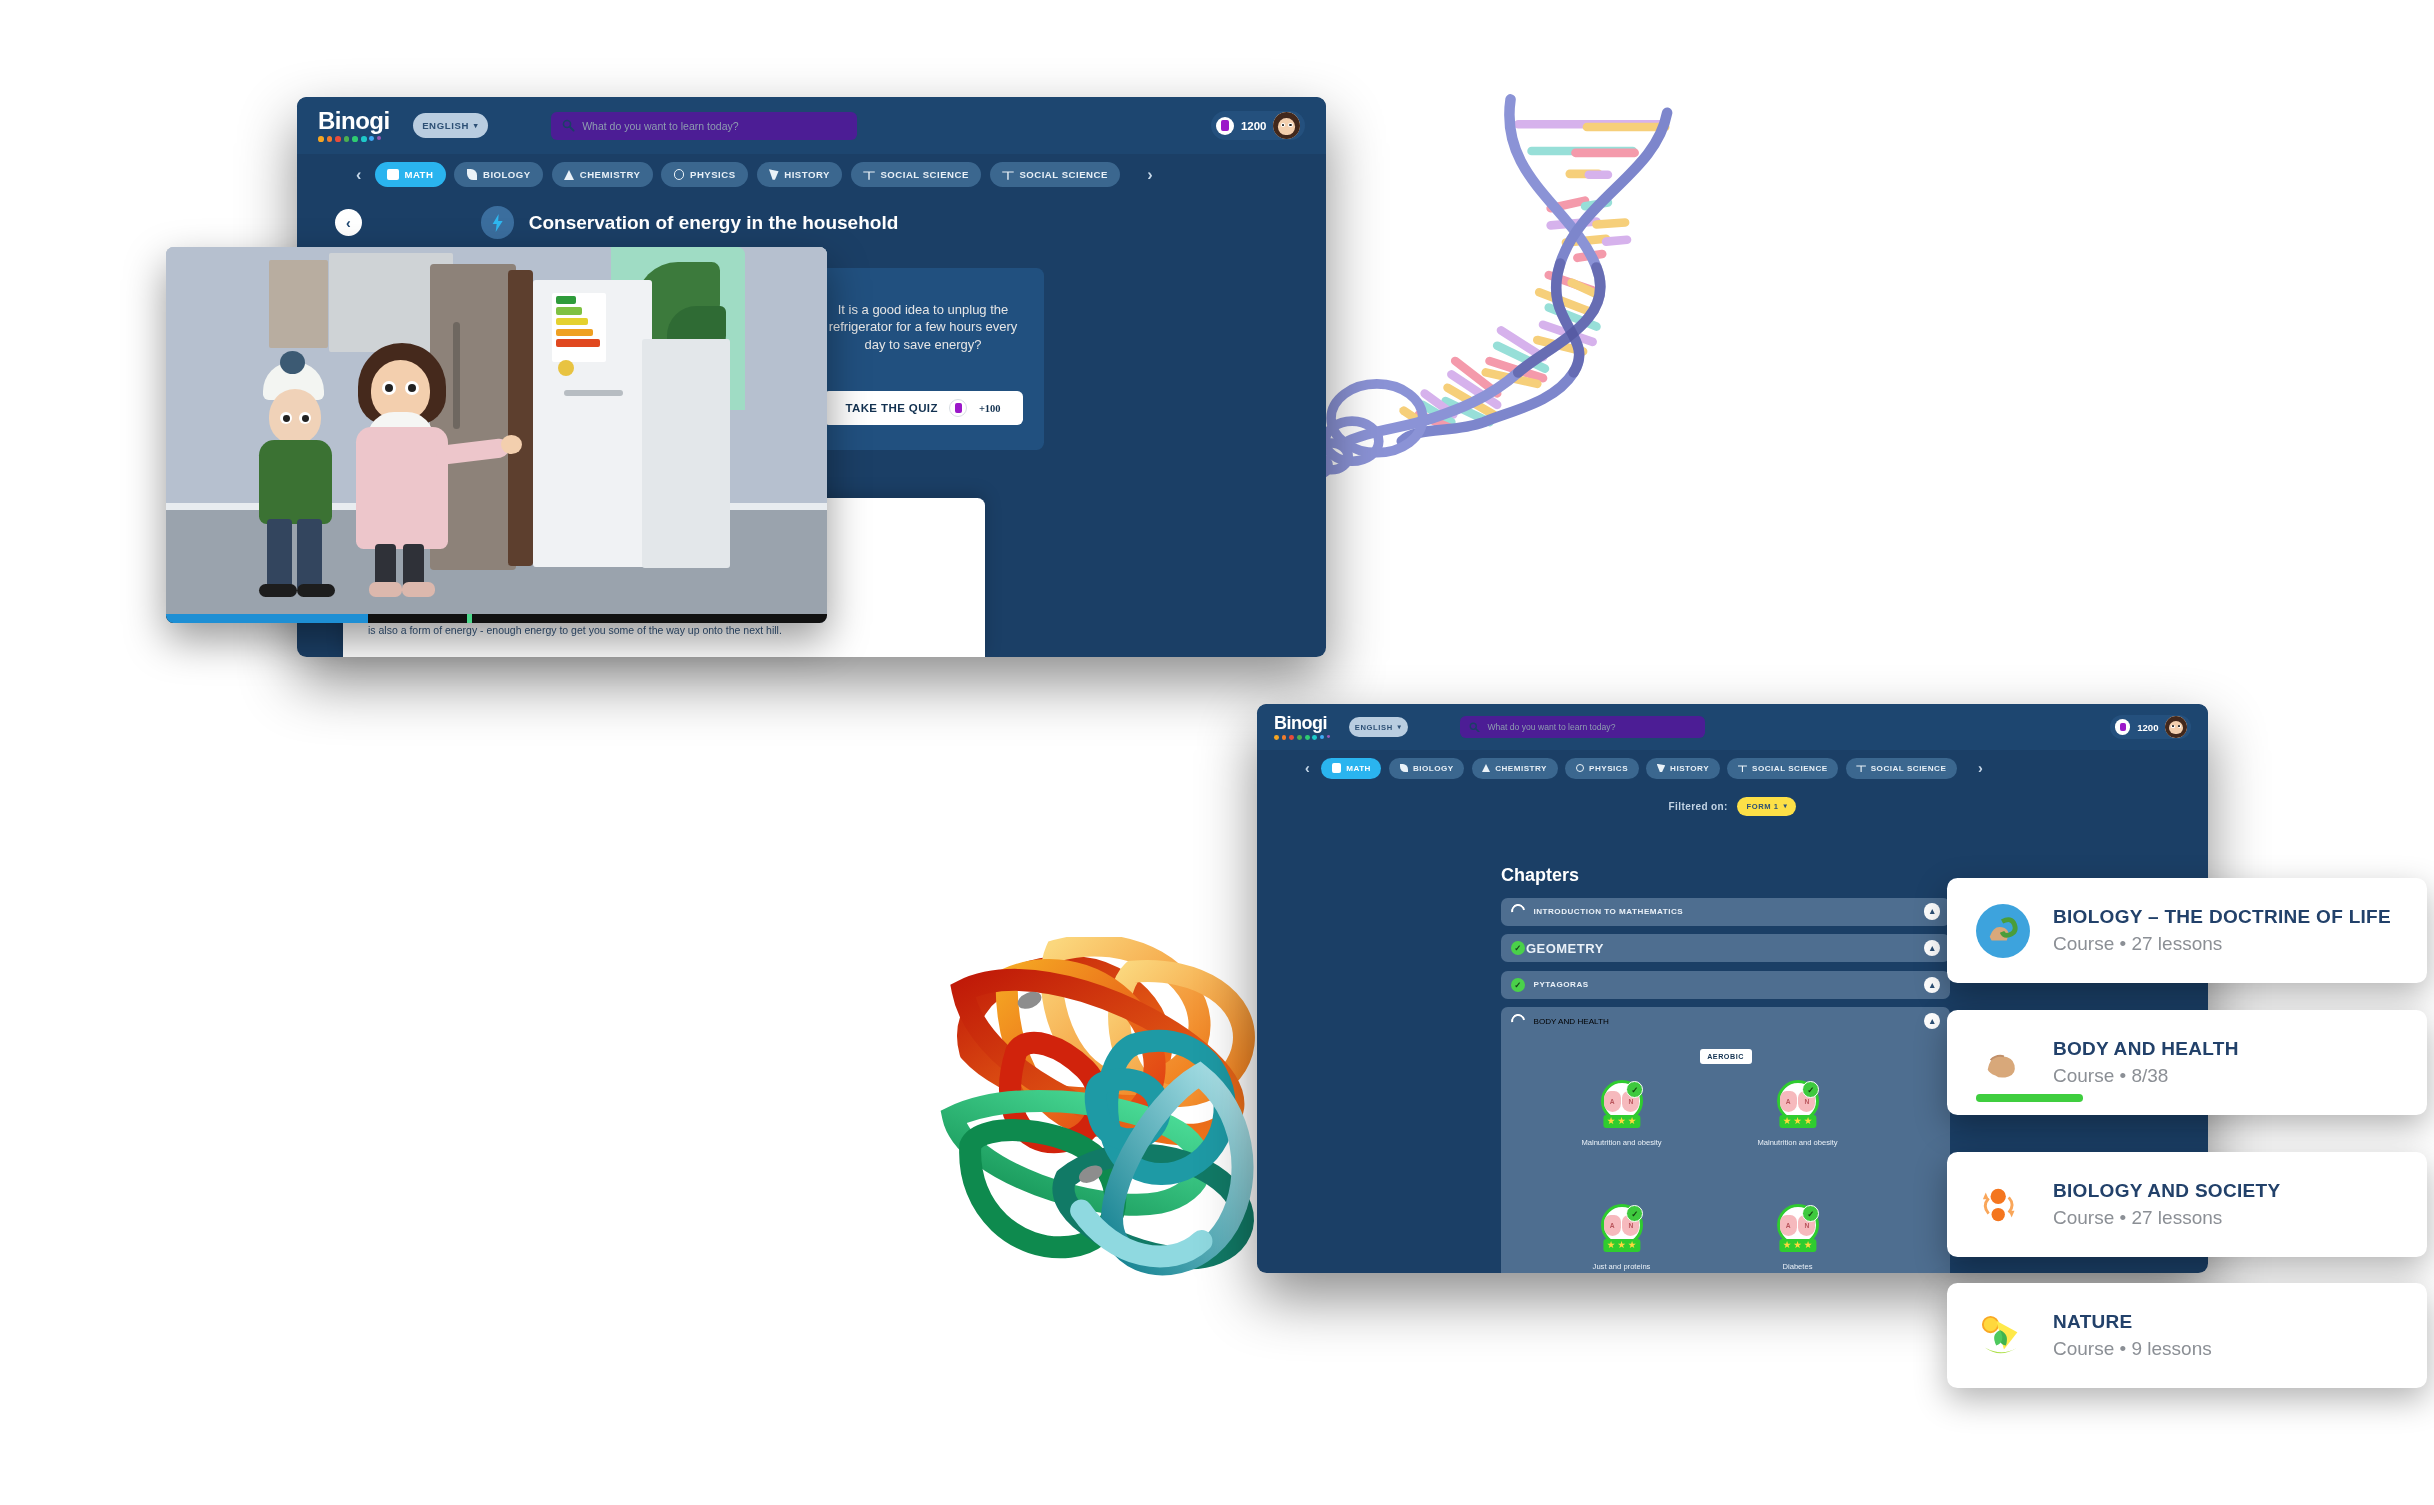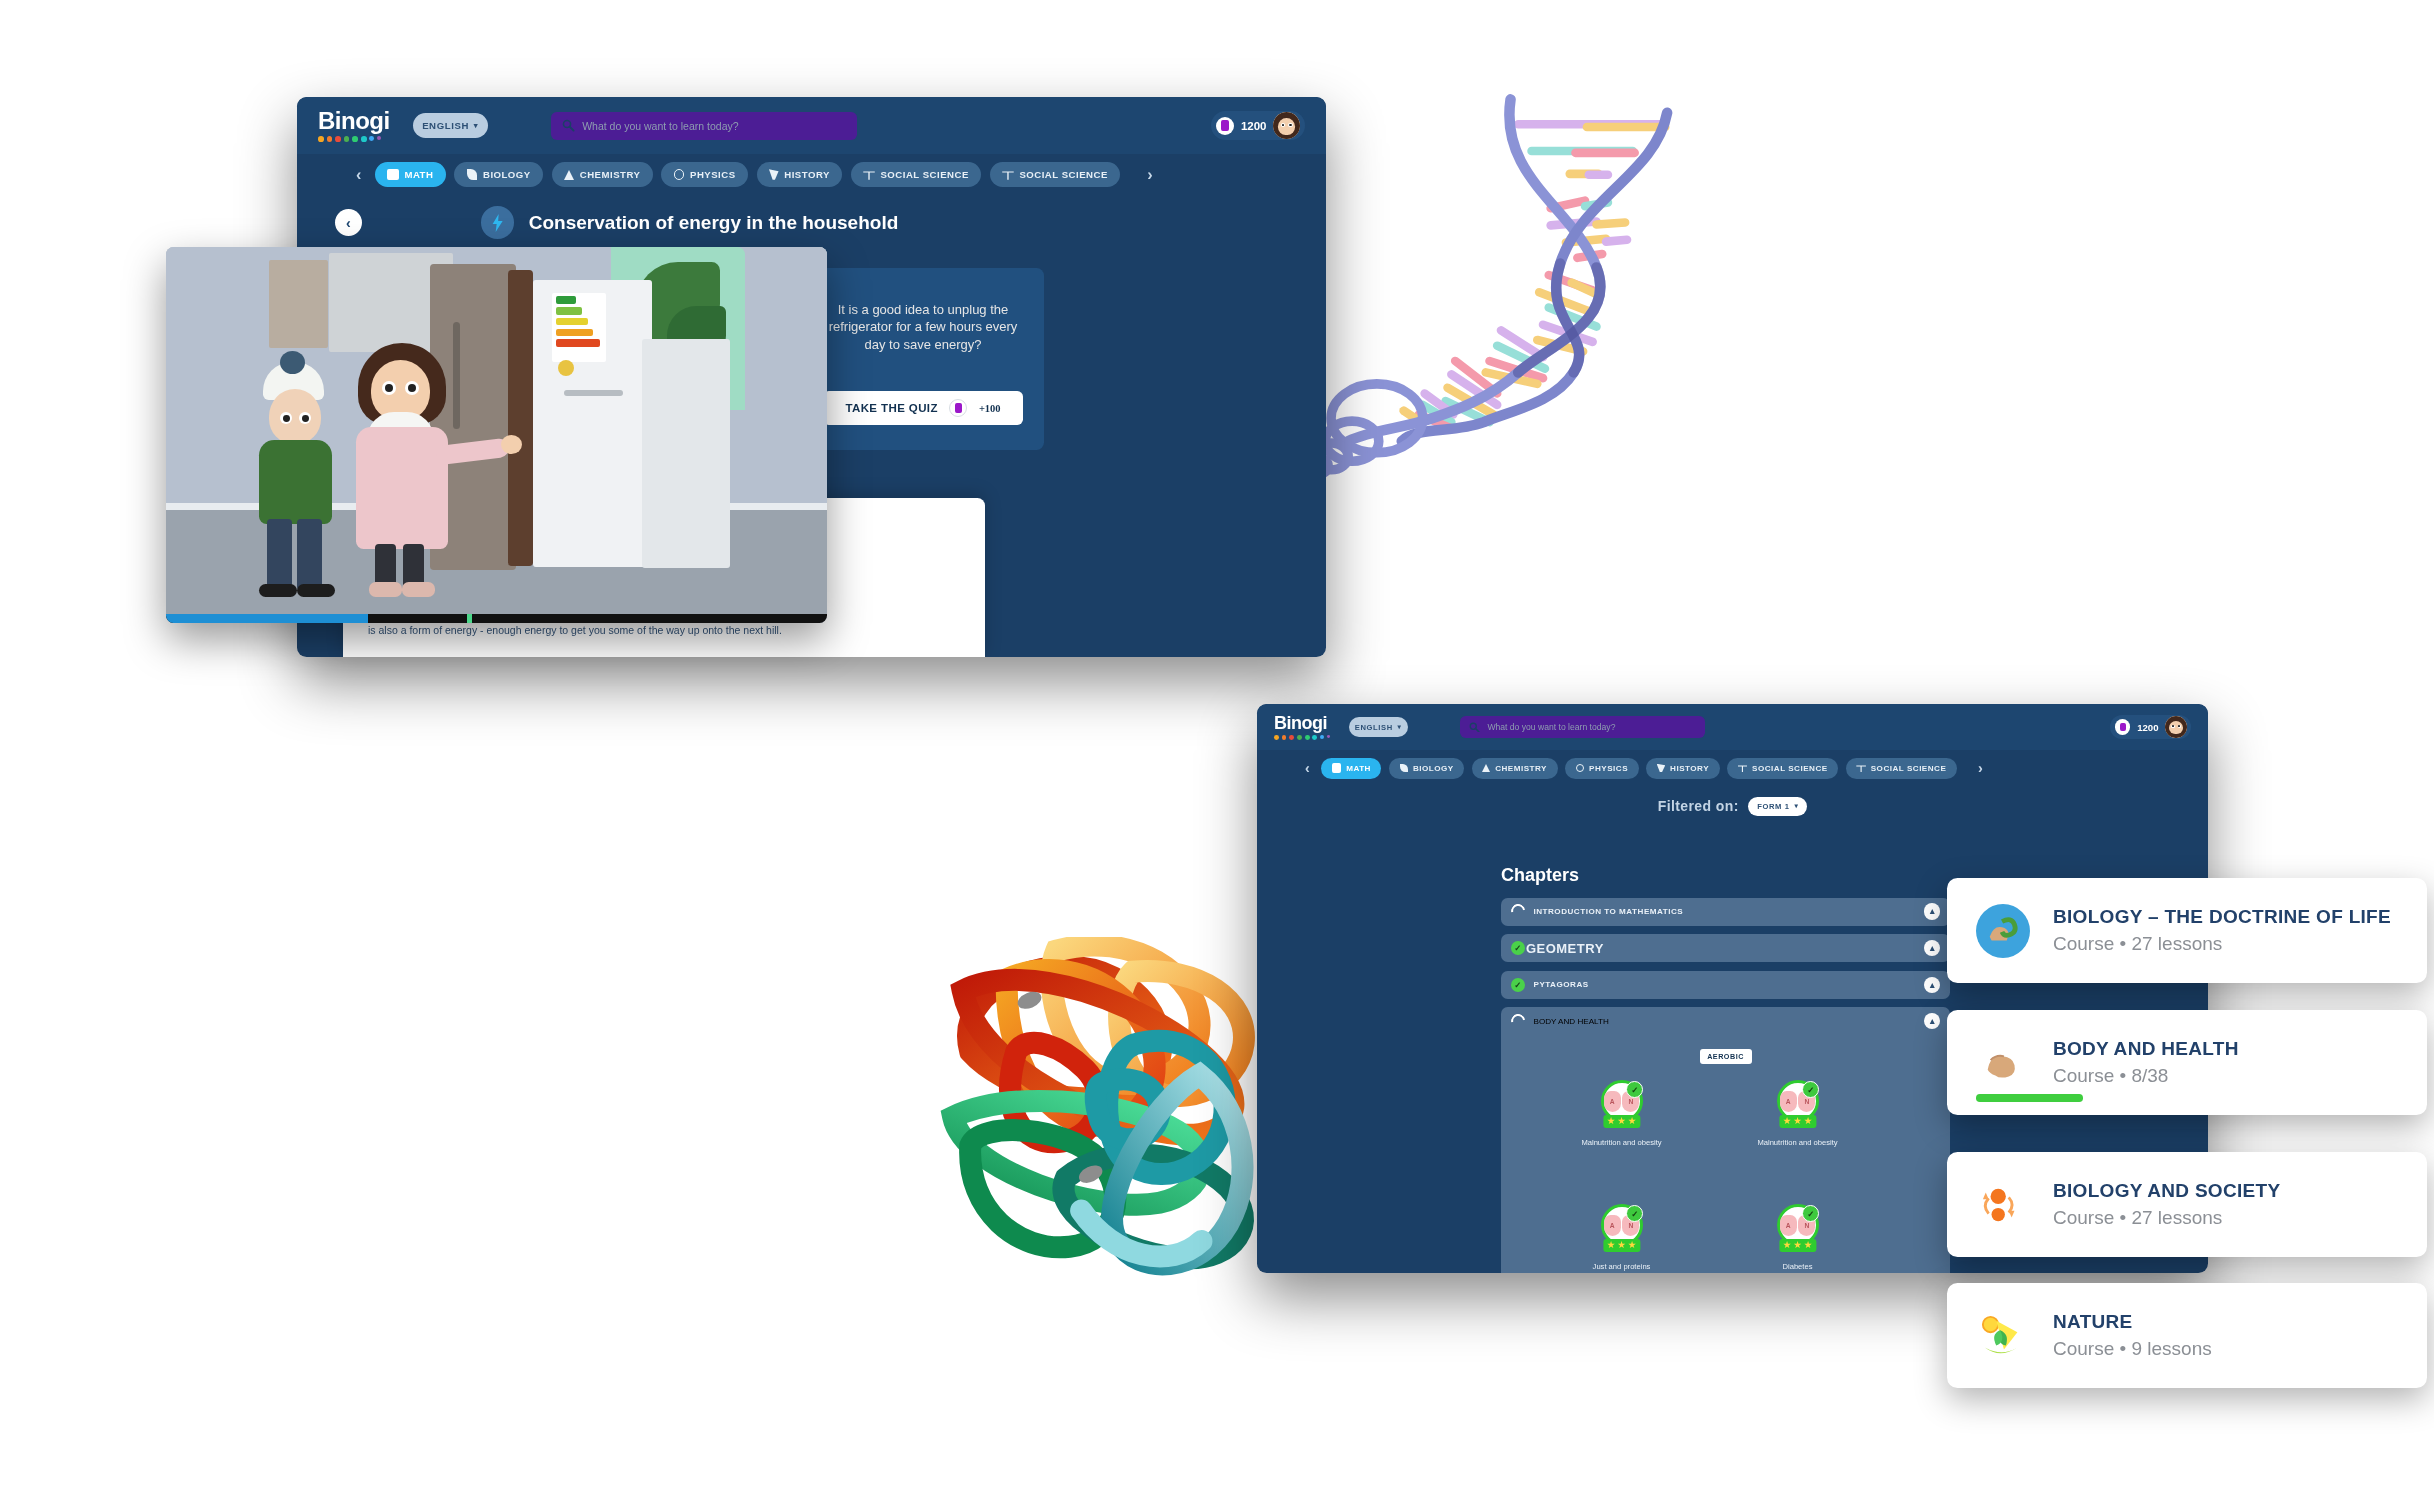--- a/index.html
+++ b/index.html
@@ -104,21 +104,21 @@
 
   
   .article { position:absolute; background:#fff; border-radius:7.6px 7.6px 0 0;
              box-shadow:0 -3.8px 17px rgba(0,0,0,.18); overflow:hidden; }
   .article h3 { color:#1d3c63; font-weight:700; }
   .article p  { color:#35567c; line-height:1.5; }
 
   
   .filterbar { display:flex; align-items:center; justify-content:center; gap:9.6px; }
   .filterbar .lab { color:#c3d4e5; font-weight:700; letter-spacing:0.4px; }
-  .form-pill { background:#ffffff; color:#2d5075; font-weight:700;
+  .form-pill { background:#fde047; color:#2d5075; font-weight:700;
                border-radius:955px; display:flex; align-items:center;
                justify-content:center; gap:4.8px; letter-spacing:0.6px; }
   .chapters-title { color:#fff; font-weight:700; }
   .chapter-row { background:#4e6e90; border-radius:6.7px; display:flex;
                  align-items:center; }
   .chapter-row .nm { color:#eaf1f8; font-weight:700; letter-spacing:0.5px; }
   .st-ring { border-radius:50%; border:2.9px solid #fff; border-right-color:transparent;
              border-bottom-color:transparent; transform:rotate(35deg); }
   .st-done { border-radius:50%; background:#4ad14a; display:flex;
              align-items:center; justify-content:center; color:#16421a;
@@ -544,21 +544,21 @@
         <span>SOCIAL SCIENCE</span>
       </div>
       <div class="tab" style="margin-left:7.6px;height:21px;padding:0 10.5px;gap:4.8px;font-size:8.1px;">
         <span class="ti" style="width:9.6px;height:8.6px;background:#eaf2f8;clip-path:polygon(0 22%,100% 22%,100% 32%,56% 32%,56% 100%,44% 100%,44% 32%,0 32%);"></span>
         <span>SOCIAL SCIENCE</span>
       </div>
       <span class="arrow" style="margin-left:21px; font-size:14.3px;">›</span>
     </div>
 
     <div class="filterbar" style="height:40px;">
-      <span class="lab" style="font-size:14px;">Filtered on:</span>
+      <span class="lab" style="font-size:10px;">Filtered on:</span>
       <span class="form-pill" style="width:59px;height:19px;font-size:7.6px;">
         <span>FORM 1</span>
         <span style="font-size:6.7px;">▾</span>
       </span>
     </div>
 
     <div style="position:absolute; left:244px; top:161px; width:449px;">
       <div class="chapters-title" style="font-size:18px; margin-bottom:11.5px;">Chapters</div>
 
       <div class="chapter-row" style="height:28px; padding:0 9.6px; margin-bottom:8.6px;">

